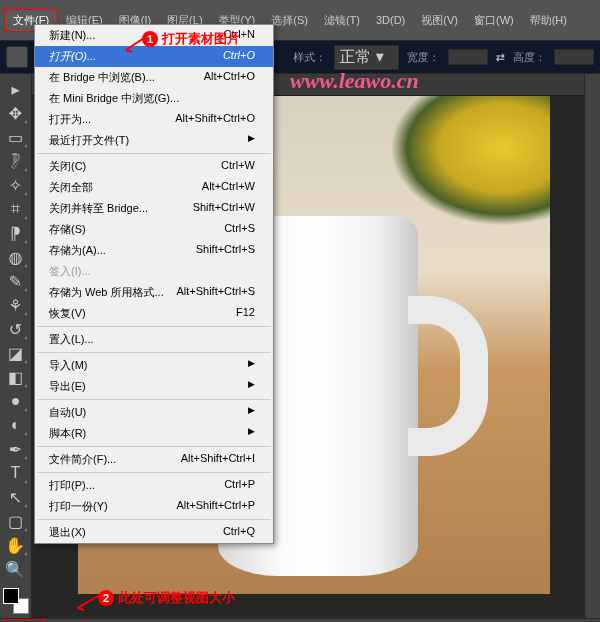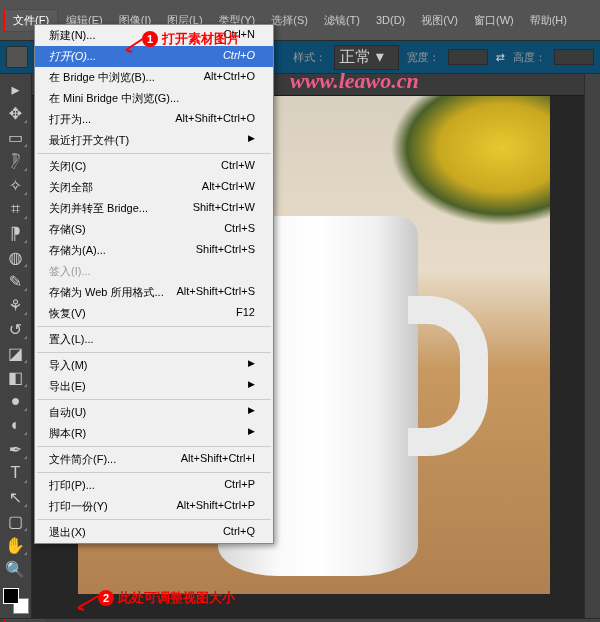--- a/index.html
+++ b/index.html
@@ -1,20 +1,20 @@
 <!DOCTYPE html>
 <html><head>
 <meta charset="utf-8">
 <style>
 * { margin: 0; padding: 0; box-sizing: border-box; font-family: "Microsoft YaHei", sans-serif; }
 body { width: 600px; height: 622px; background: #535353; overflow: hidden; position: relative; }
 .menubar { height: 40px; background: #535353; display: flex; align-items: center; padding: 0 4px; font-size: 11px; color: #ccc; }
 .menubar-item { padding: 3px 8px; cursor: pointer; }
 .menubar-item.active { background: #5a5a5a; border: 1px solid #f00; color: #fff; }
-.optionbar { height: 34px; background: #0c4a6e; border-top: 1px solid #2a2a2a; border-bottom: 1px solid #2a2a2a; display: flex; align-items: center; padding: 0 6px; font-size: 11px; color: #ccc; gap: 8px; }
+.optionbar { height: 34px; background: #0f172a; border-top: 1px solid #2a2a2a; border-bottom: 1px solid #2a2a2a; display: flex; align-items: center; padding: 0 6px; font-size: 11px; color: #ccc; gap: 8px; }
 .opt-icon { width: 22px; height: 22px; background: #535353; border: 1px solid #2a2a2a; border-radius: 2px; }
 .opt-sep { width: 1px; height: 22px; background: #2a2a2a; }
 .opt-btn { width: 24px; height: 22px; background: #4a4a4a; border: 1px solid #2a2a2a; }
 .opt-label { color: #999; }
 .opt-select { background: #3a3a3a; color: #ccc; border: 1px solid #2a2a2a; padding: 1px 14px 1px 4px; font-size: 16px; }
 .opt-input { width: 40px; background: #3a3a3a; border: 1px solid #2a2a2a; color: #ccc; font-size: 11px; padding: 1px 3px; }
 .main { display: flex; height: 544px; }
 .toolbar { width: 32px; background: #424242; border-right: 1px solid #2a2a2a; display: flex; flex-direction: column; align-items: center; padding-top: 4px; gap: 2px; }
 .tool { width: 24px; height: 22px; display: flex; align-items: center; justify-content: center; color: #ccc; cursor: pointer; position: relative; }
 .tool-tri { position: absolute; bottom: 1px; right: 1px; width: 0; height: 0; border-left: 3px solid transparent; border-bottom: 3px solid #888; }

